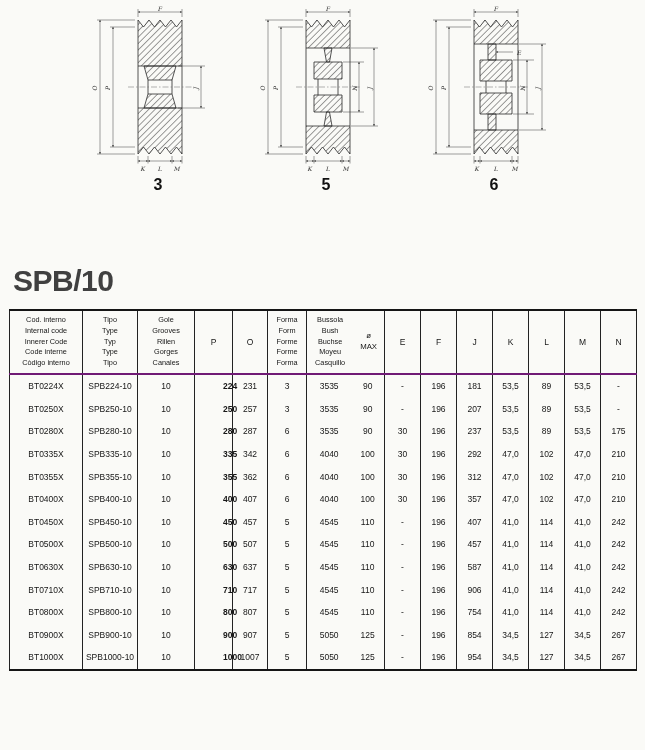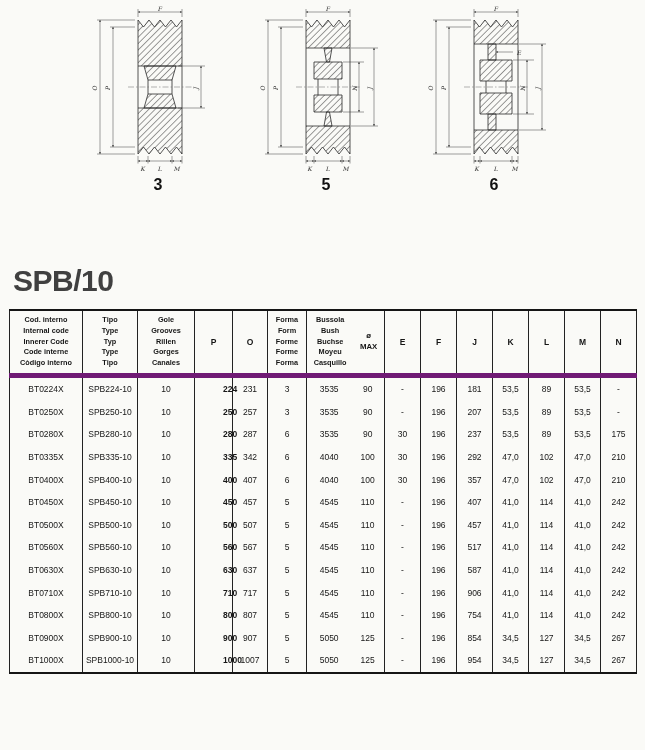--- a/index.html
+++ b/index.html
@@ -34,22 +34,22 @@
     width:627px;margin-left:9px;
     border-collapse:collapse;table-layout:fixed;
     border-top:2.5px solid #151515;
     border-bottom:2.5px solid #151515;
   }
   table.spec th,table.spec td{
     border-left:1px solid #222;border-right:1px solid #222;
     text-align:center;vertical-align:middle;padding:0;
   }
   thead th{
-    border-bottom:5px solid #701a75;
-    height:62px;font-weight:bold;font-size:7.3px;line-height:1.5;
+    border-bottom:2px solid #701a75;
+    height:62px;font-weight:normal;font-size:7.3px;line-height:1.5;
   }
   thead th .hline{white-space:nowrap;}
   thead th.letter{font-size:8.5px;}
   .bush-head{display:flex;align-items:center;justify-content:center;}
   .bush-head .bush-names{flex:1.2;}
   .bush-head .bush-max{flex:0.8;font-size:7.8px;line-height:1.35;}
   tbody td{height:22.6px;font-size:8.5px;}
   tbody td.bold-col{font-weight:bold;padding-left:28px;}
   .bush-wrap{display:flex;}
   .bush-wrap span{display:block;}
@@ -397,20 +397,41 @@
           </td>
           <td>30</td>
           <td>196</td>
           <td>292</td>
           <td>47,0</td>
           <td>102</td>
           <td>47,0</td>
           <td>210</td>
         </tr>
         <tr>
+          <td>BT0355X</td>
+          <td>SPB355-10</td>
+          <td>10</td>
+          <td class="bold-col">355</td>
+          <td>362</td>
+          <td>6</td>
+          <td>
+            <div class="bush-wrap">
+              <span class="v1">4040</span>
+              <span class="v2">100</span>
+            </div>
+          </td>
+          <td>30</td>
+          <td>196</td>
+          <td>312</td>
+          <td>47,0</td>
+          <td>102</td>
+          <td>47,0</td>
+          <td>210</td>
+        </tr>
+        <tr>
           <td>BT0400X</td>
           <td>SPB400-10</td>
           <td>10</td>
           <td class="bold-col">400</td>
           <td>407</td>
           <td>6</td>
           <td>
             <div class="bush-wrap">
               <span class="v1">4040</span>
               <span class="v2">100</span>
@@ -460,41 +481,20 @@
           </td>
           <td>-</td>
           <td>196</td>
           <td>457</td>
           <td>41,0</td>
           <td>114</td>
           <td>41,0</td>
           <td>242</td>
         </tr>
         <tr>
-          <td>BT0560X</td>
-          <td>SPB560-10</td>
-          <td>10</td>
-          <td class="bold-col">560</td>
-          <td>567</td>
-          <td>5</td>
-          <td>
-            <div class="bush-wrap">
-              <span class="v1">4545</span>
-              <span class="v2">110</span>
-            </div>
-          </td>
-          <td>-</td>
-          <td>196</td>
-          <td>517</td>
-          <td>41,0</td>
-          <td>114</td>
-          <td>41,0</td>
-          <td>242</td>
-        </tr>
-        <tr>
           <td>BT0630X</td>
           <td>SPB630-10</td>
           <td>10</td>
           <td class="bold-col">630</td>
           <td>637</td>
           <td>5</td>
           <td>
             <div class="bush-wrap">
               <span class="v1">4545</span>
               <span class="v2">110</span>

